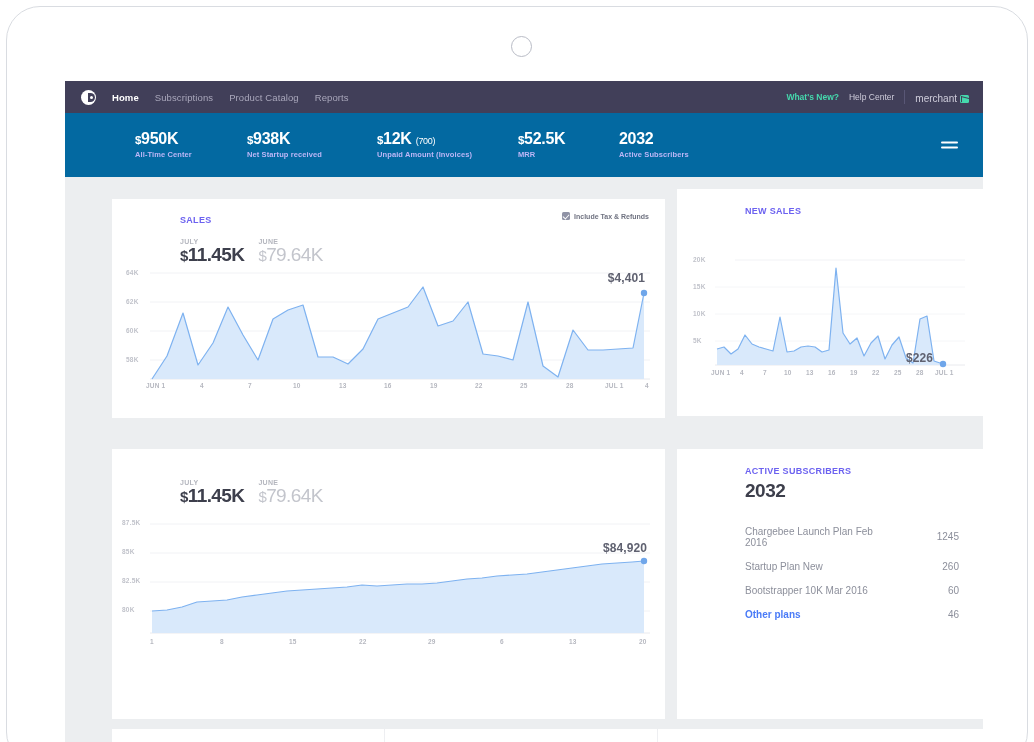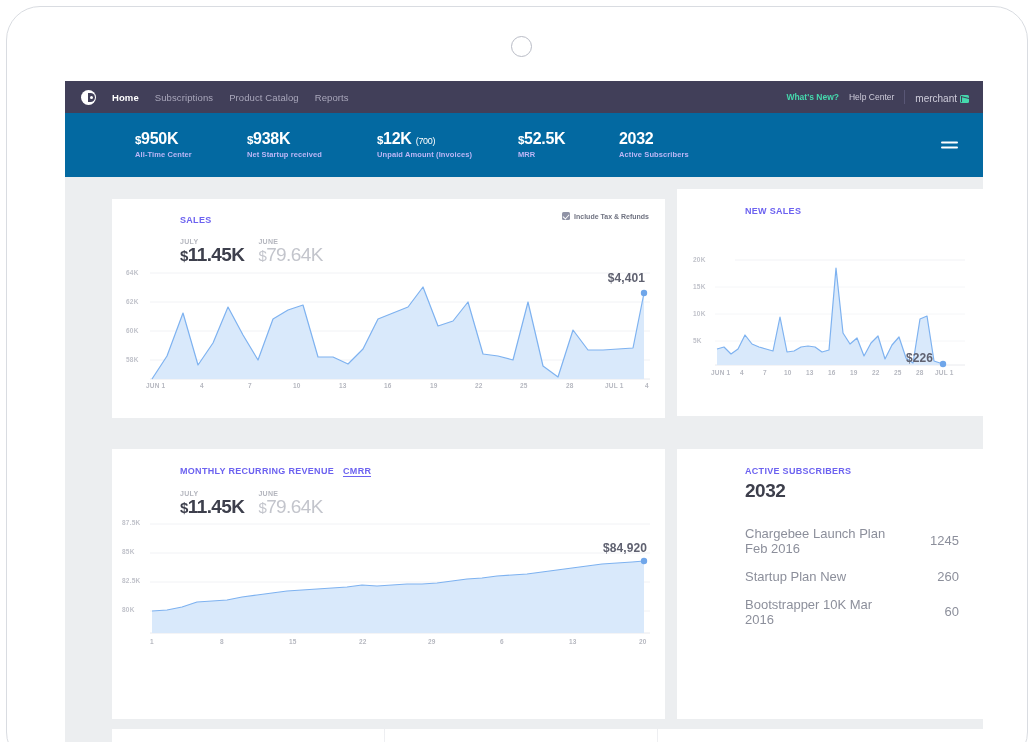--- a/index.html
+++ b/index.html
@@ -147,21 +147,21 @@
   #tax-refunds-checkbox::after {
     content: ""; position: absolute; left: 1.7px; top: 1px;
     width: 3px; height: 5px; border: solid #fff;
     border-width: 0 1.3px 1.3px 0; transform: rotate(42deg);
   }
   #tax-refunds-label { font-size: 7px; color: #6f7280; font-weight: bold; }
 
   
   .sub-row {
     display: flex; justify-content: space-between; align-items: center;
-    font-size: 13px; color: #8c8f9b; padding: 6.5px 0;
+    font-size: 10px; color: #8c8f9b; padding: 6.5px 0;
   }
   .sub-row .sub-count { color: #8c8f9b; margin-left: 40px; }
   .sub-row.other .sub-name { color: #4a7bf7; font-weight: bold; }
 
   
   #bottom-row {
     position: absolute; left: 47px; top: 552px; width: 871px; height: 116px;
     background: #fff; display: flex;
   }
   #bottom-row .bcard { position: relative; height: 100%; padding: 14px 0 0 27px; }
@@ -306,24 +306,20 @@
           <div class="axis-x-label" style="left:135px; top:112px;">19</div>
           <div class="axis-x-label" style="left:157px; top:112px;">22</div>
           <div class="axis-x-label" style="left:179px; top:112px;">25</div>
           <div class="axis-x-label" style="left:201px; top:112px;">28</div>
           <div class="axis-x-label" style="left:220px; top:112px;">JUL 1</div>
         </div>
       </div>
 
       <div class="card" style="left:47px; top:272px; width:553px; height:270px;">
         <div style="padding:17px 0 0 24px;">
-          <div style="display:flex; align-items:baseline;">
-            <span class="card-title">MONTHLY RECURRING REVENUE</span>
-            <span class="cmrr-link">CMRR</span>
-          </div>
           <div class="stat-row">
             <div class="stat-block">
               <div class="stat-period">JULY</div>
               <div class="stat-value"><span class="cur">$</span><span>11.45K</span></div>
             </div>
             <div class="stat-block prev">
               <div class="stat-period">JUNE</div>
               <div class="stat-value"><span class="cur">$</span><span>79.64K</span></div>
             </div>
           </div>
@@ -367,20 +363,24 @@
               <span class="sub-count">1245</span>
             </div>
             <div class="sub-row">
               <span class="sub-name">Startup Plan New</span>
               <span class="sub-count">260</span>
             </div>
             <div class="sub-row">
               <span class="sub-name">Bootstrapper 10K Mar 2016</span>
               <span class="sub-count">60</span>
             </div>
+            <div class="sub-row other">
+              <span class="sub-name">Other plans</span>
+              <span class="sub-count">46</span>
+            </div>
           </div>
         </div>
       </div>
 
       <div id="bottom-row">
         <div class="bcard" style="width:272px">
           
           
           
           

